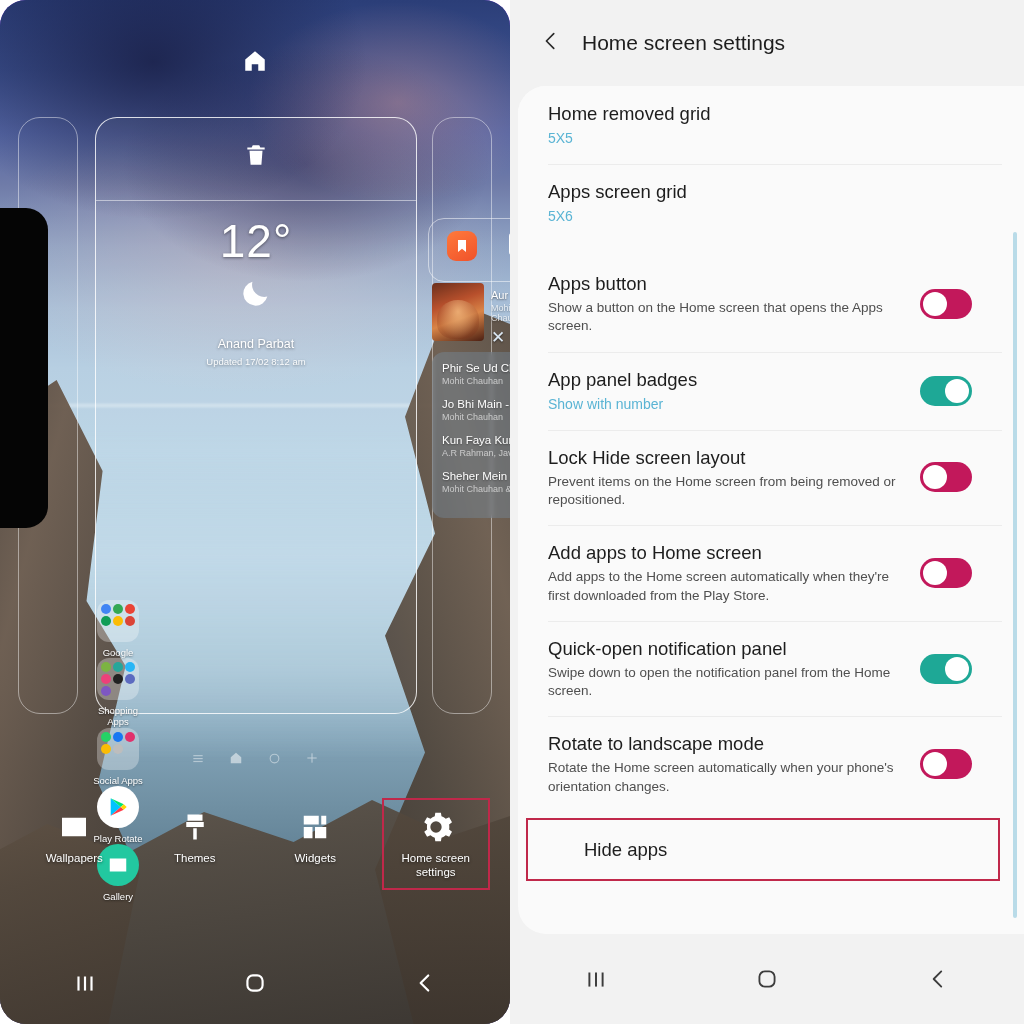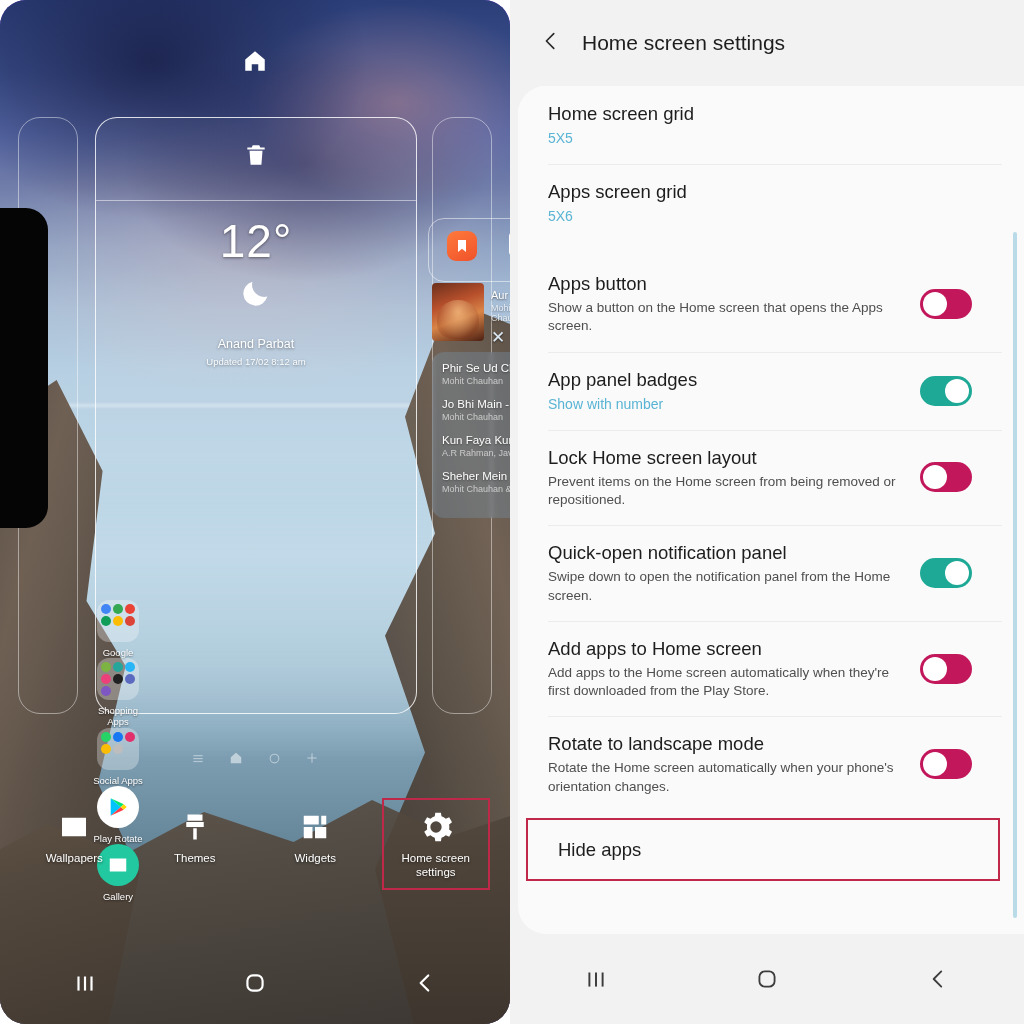--- a/index.html
+++ b/index.html
@@ -227,21 +227,21 @@
   .toggle.off { background: #c2185b; }
   .toggle.off .knob { left: 3px; }
   .toggle.on { background: #1ea896; }
   .toggle.on .knob { right: 3px; }
 
   .hide-row {
     position: relative; display: flex; align-items: center;
     padding: 18px 30px; min-height: 56px;
     margin: 6px 24px 0 8px; border: 2.5px solid #c0284a; background: #fafafa;
   }
-  .hide-row .row-title { font-size: 18.5px; }
+  .hide-row .row-title { font-size: 18.5px; margin-left: 26px; }
 
   .scrollbar {
     position: absolute; right: 7px; top: 232px; width: 4px; height: 686px;
     background: #b9dbe8; border-radius: 2px; z-index: 9;
   }
 
   .nav-right {
     position: absolute; left: 0; right: 0; bottom: 0; height: 90px; background: #f2f2f2;
     display: flex; align-items: center; justify-content: space-around;
   }
@@ -487,21 +487,21 @@
           </svg>
       </div>
       <div class="stitle">Home screen settings</div>
     </div>
 
     <div class="scontent">
 
       <div class="grp">
         <div class="row">
           <div class="row-txt">
-            <div class="row-title">Home screen grid</div>
+            <div class="row-title">Home removed grid</div>
             <div class="row-sub accent">5X5</div>
           </div>
         </div>
         <div class="row">
           <div class="row-txt">
             <div class="row-title">Apps screen grid</div>
             <div class="row-sub accent">5X6</div>
           </div>
         </div>
       </div>
@@ -523,44 +523,44 @@
             <div class="row-title">App panel badges</div>
             <div class="row-sub accent">Show with number</div>
           </div>
           <div class="toggle on">
               <span class="knob"></span>
             </div>
         </div>
 
         <div class="row">
           <div class="row-txt">
-            <div class="row-title">Lock Home screen layout</div>
+            <div class="row-title">Lock Hide screen layout</div>
             <div class="row-sub">Prevent items on the Home screen from being removed or repositioned.</div>
           </div>
           <div class="toggle off">
               <span class="knob"></span>
             </div>
         </div>
 
         <div class="row">
           <div class="row-txt">
+            <div class="row-title">Add apps to Home screen</div>
+            <div class="row-sub">Add apps to the Home screen automatically when they're first downloaded from the Play Store.</div>
+          </div>
+          <div class="toggle off">
+              <span class="knob"></span>
+            </div>
+        </div>
+
+        <div class="row">
+          <div class="row-txt">
             <div class="row-title">Quick-open notification panel</div>
             <div class="row-sub">Swipe down to open the notification panel from the Home screen.</div>
           </div>
           <div class="toggle on">
-              <span class="knob"></span>
-            </div>
-        </div>
-
-        <div class="row">
-          <div class="row-txt">
-            <div class="row-title">Add apps to Home screen</div>
-            <div class="row-sub">Add apps to the Home screen automatically when they're first downloaded from the Play Store.</div>
-          </div>
-          <div class="toggle off">
               <span class="knob"></span>
             </div>
         </div>
 
         <div class="row">
           <div class="row-txt">
             <div class="row-title">Rotate to landscape mode</div>
             <div class="row-sub">Rotate the Home screen automatically when your phone's orientation changes.</div>
           </div>
           <div class="toggle off">

